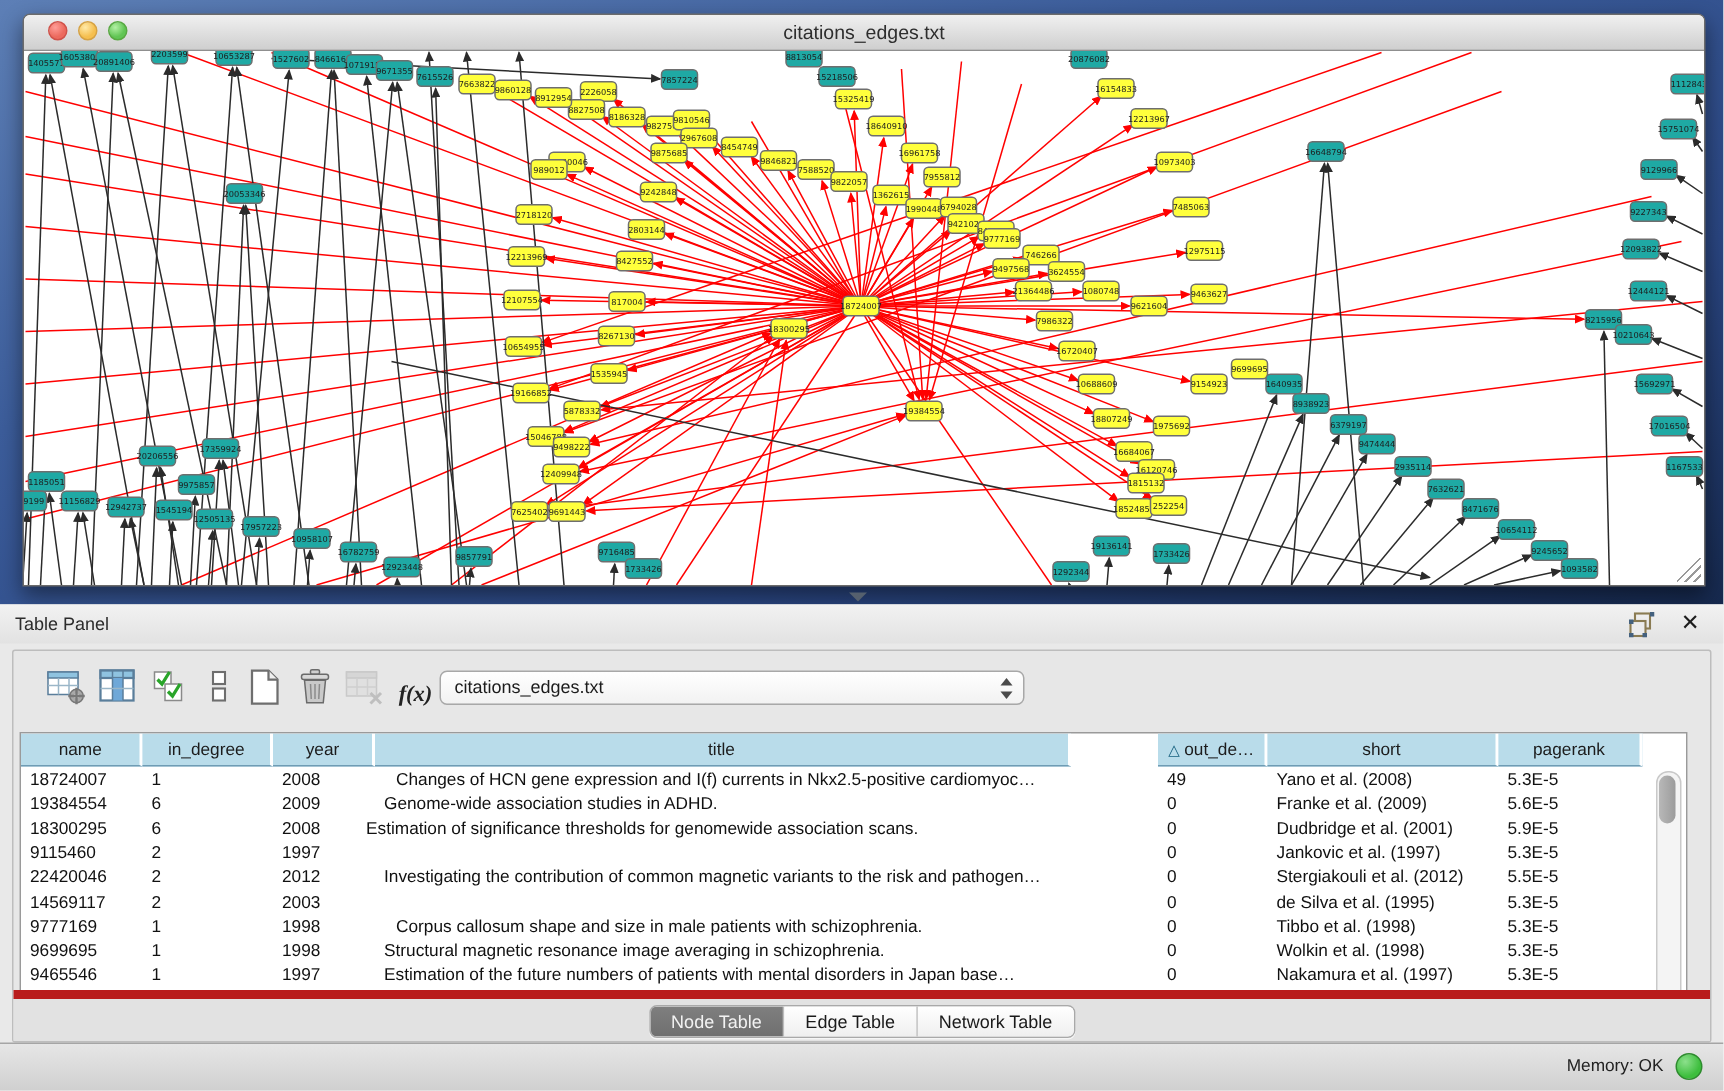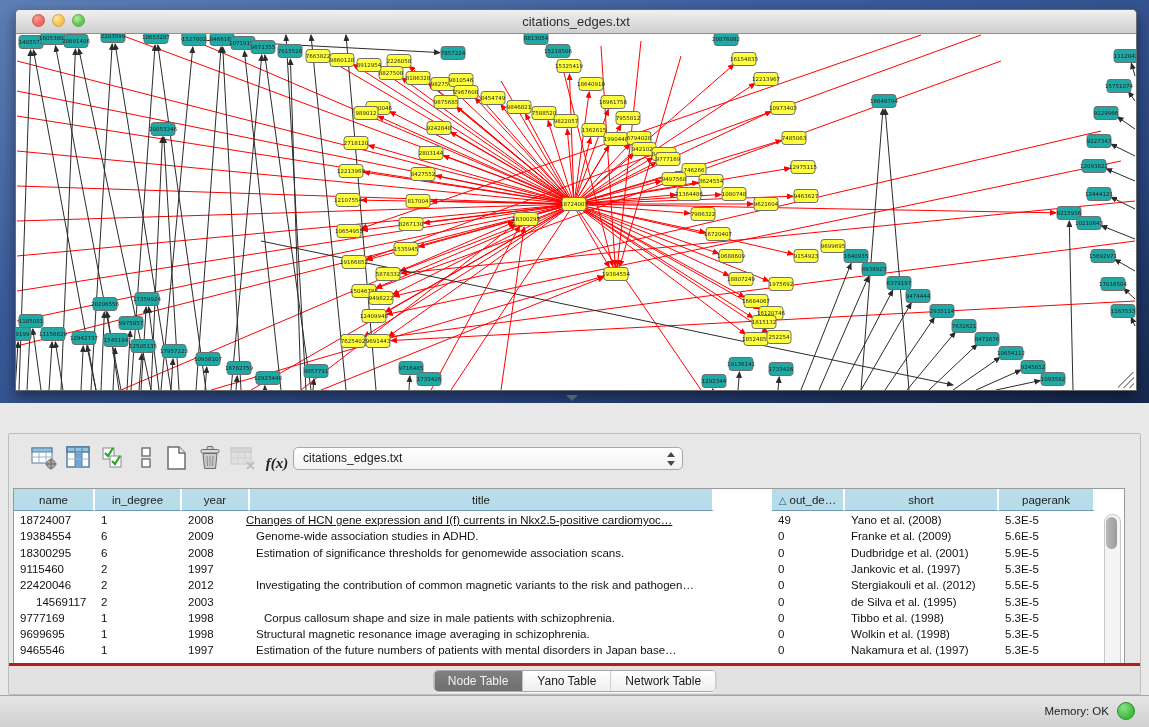--- a/index.html
+++ b/index.html
@@ -38,21 +38,21 @@
   .grid{position:absolute;left:4px;top:54px;width:1110px;height:187px;background:#fff;border:1px solid #9a9a9a;overflow:hidden;}
   .hdr-row{position:absolute;left:0;top:0;height:23px;width:100%;}
   .hdr-cell{position:absolute;top:0;height:22px;background:#b9dcea;border-right:2px solid #fff;border-bottom:1px solid #6f9cb4;box-sizing:border-box;text-align:center;font-size:11.5px;color:#1c1c1c;line-height:22px;cursor:pointer;overflow:hidden;white-space:nowrap;}
   .sort-glyph{color:#17607f;font-size:10px;margin-right:3px;}
   .rows{position:absolute;left:0;top:23px;width:100%;}
   .t-row{position:absolute;left:0;height:16px;width:100%;cursor:default;}
   .t-cell{position:absolute;top:0;height:16px;font-size:11.5px;color:#111;line-height:16px;padding-left:6px;box-sizing:border-box;white-space:nowrap;overflow:hidden;}
   .vscroll{position:absolute;right:3px;top:25px;width:15px;height:158px;background:#f4f4f4;border:1px solid #c9c9c9;border-radius:8px;}
   .vthumb{position:absolute;left:1px;top:2px;width:11px;height:32px;background:linear-gradient(90deg,#b8b8b8,#9c9c9c);border-radius:6px;cursor:pointer;}
   
-  .tabband{position:absolute;left:0;bottom:0;width:100%;height:28px;background:#e2e2e2;border-top:3px solid #b91c1c;}
+  .tabband{position:absolute;left:0;bottom:0;width:100%;height:28px;background:#e2e2e2;border-top:6px solid #b91c1c;}
   .seg{position:absolute;top:4px;left:50%;transform:translateX(-50%);height:20px;display:flex;border:1px solid #a9a9a9;border-radius:5px;overflow:hidden;background:#fff;box-shadow:0 1px 0 rgba(255,255,255,.7);}
   .seg-btn{height:20px;line-height:20px;padding:0 14px;font-size:12px;color:#1a1a1a;background:linear-gradient(#ffffff,#efefef);border-right:1px solid #bdbdbd;cursor:pointer;white-space:nowrap;}
   .seg-btn:last-child{border-right:none;}
   .seg-btn.sel{background:linear-gradient(#7f7f7f,#6f6f6f);color:#f2f2f2;}
   
   .statusbar{position:absolute;left:0;top:695px;width:1149px;height:32px;background:linear-gradient(#e6e6e6,#cfcfcf);border-top:1px solid #a5a5a5;}
   .mem-label{position:absolute;right:40px;top:9px;font-size:11.5px;color:#222;}
   .mem-dot{position:absolute;right:14px;top:6px;width:16px;height:16px;border-radius:50%;background:radial-gradient(circle at 35% 30%,#8ce08c,#3dbe3d 65%);border:1px solid #2e8b2e;cursor:pointer;}
   svg text{font-family:"DejaVu Sans",sans-serif;}
 </style>
@@ -500,20 +500,32 @@
           <rect x="1040" y="371.5" width="24" height="13" rx="3" fill="#1fa9a4" stroke="#6e6e6e"></rect>
           <text x="1052" y="380" text-anchor="middle" font-size="5.5" fill="#1d1d1d">1093582</text>
         </svg>
       <div class="grip"></div>
     </div>
   </div>
   <div class="split-handle"></div>
 </div>
 
 <div class="table-panel">
+  <div class="panel-titlebar">
+    <span class="panel-title">Table Panel</span>
+    <svg class="panel-float" viewBox="0 0 17 17">
+      <rect x="4" y="1" width="10" height="10" fill="none" stroke="#8a7b52" stroke-width="1.4"></rect>
+      <rect x="1" y="6" width="10" height="10" fill="#ececec" stroke="#8a7b52" stroke-width="1.4"></rect>
+      <rect x="0" y="5" width="3" height="3" fill="#44617e"></rect>
+        <rect x="14" y="0" width="3" height="3" fill="#44617e"></rect>
+      <rect x="0" y="14" width="3" height="3" fill="#44617e"></rect>
+        <rect x="9" y="14" width="3" height="3" fill="#44617e"></rect>
+    </svg>
+    <span class="panel-close">✕</span>
+  </div>
 
   <div class="panel-box">
     <div class="toolbar">
       <button class="tb-btn" style="left:14px">
         <svg width="28" height="26" viewBox="0 0 28 26">
             <rect x="2" y="3" width="20" height="15" fill="#fff" stroke="#5a7e9b"></rect>
             <rect x="2" y="3" width="20" height="4" fill="#8fc3e0" stroke="#5a7e9b"></rect>
             <line x1="9" y1="7" x2="9" y2="18" stroke="#9ab6c8"></line>
             <line x1="16" y1="7" x2="16" y2="18" stroke="#9ab6c8"></line>
             <line x1="2" y1="12" x2="22" y2="12" stroke="#9ab6c8"></line>
@@ -591,39 +603,39 @@
           <div class="hdr-cell" style="left: 236px; width: 464px;"><span>title</span></div>
           <div class="hdr-cell" style="left: 758px; width: 73px;"><span class="sort-glyph">△</span><span>out_de…</span></div>
           <div class="hdr-cell" style="left: 831px; width: 154px;"><span>short</span></div>
           <div class="hdr-cell" style="left: 985px; width: 96px;"><span>pagerank</span></div>
         </div>
       <div class="rows" id="rows">
           <div class="t-row" style="top: 0px;">
             <div class="t-cell" style="left: 0px; width: 81px;">18724007</div>
             <div class="t-cell" style="left: 81px; width: 87px;">1</div>
             <div class="t-cell" style="left: 168px; width: 68px;">2008</div>
-            <div class="t-cell" style="left: 226px; width: 522px; text-decoration: underline;">Changes of HCN gene expression and I(f) currents in Nkx2.5-positive cardiomyoc…</div>
+            <div class="t-cell" style="left: 244px; width: 522px;">Changes of HCN gene expression and I(f) currents in Nkx2.5-positive cardiomyoc…</div>
             <div class="t-cell" style="left: 758px; width: 73px;">49</div>
             <div class="t-cell" style="left: 831px; width: 154px;">Yano et al. (2008)</div>
             <div class="t-cell" style="left: 985px; width: 96px;">5.3E-5</div>
           </div>
           <div class="t-row" style="top: 16.3px;">
             <div class="t-cell" style="left: 0px; width: 81px;">19384554</div>
             <div class="t-cell" style="left: 81px; width: 87px;">6</div>
             <div class="t-cell" style="left: 168px; width: 68px;">2009</div>
             <div class="t-cell" style="left: 236px; width: 522px;">Genome-wide association studies in ADHD.</div>
             <div class="t-cell" style="left: 758px; width: 73px;">0</div>
             <div class="t-cell" style="left: 831px; width: 154px;">Franke et al. (2009)</div>
             <div class="t-cell" style="left: 985px; width: 96px;">5.6E-5</div>
           </div>
           <div class="t-row" style="top: 32.6px;">
             <div class="t-cell" style="left: 0px; width: 81px;">18300295</div>
             <div class="t-cell" style="left: 81px; width: 87px;">6</div>
             <div class="t-cell" style="left: 168px; width: 68px;">2008</div>
-            <div class="t-cell" style="left: 236px; width: 522px;">Estimation of significance thresholds for genomewide association scans.</div>
+            <div class="t-cell" style="left: 224px; width: 522px;">Estimation of significance thresholds for genomewide association scans.</div>
             <div class="t-cell" style="left: 758px; width: 73px;">0</div>
             <div class="t-cell" style="left: 831px; width: 154px;">Dudbridge et al. (2001)</div>
             <div class="t-cell" style="left: 985px; width: 96px;">5.9E-5</div>
           </div>
           <div class="t-row" style="top: 48.9px;">
             <div class="t-cell" style="left: 0px; width: 81px;">9115460</div>
             <div class="t-cell" style="left: 81px; width: 87px;">2</div>
             <div class="t-cell" style="left: 168px; width: 68px;">1997</div>
             <div class="t-cell" style="left: 758px; width: 73px;">0</div>
             <div class="t-cell" style="left: 831px; width: 154px;">Jankovic et al. (1997)</div>
@@ -632,21 +644,21 @@
           <div class="t-row" style="top: 65.2px;">
             <div class="t-cell" style="left: 0px; width: 81px;">22420046</div>
             <div class="t-cell" style="left: 81px; width: 87px;">2</div>
             <div class="t-cell" style="left: 168px; width: 68px;">2012</div>
             <div class="t-cell" style="left: 236px; width: 522px;">Investigating the contribution of common magnetic variants to the risk and pathogen…</div>
             <div class="t-cell" style="left: 758px; width: 73px;">0</div>
             <div class="t-cell" style="left: 831px; width: 154px;">Stergiakouli et al. (2012)</div>
             <div class="t-cell" style="left: 985px; width: 96px;">5.5E-5</div>
           </div>
           <div class="t-row" style="top: 81.5px;">
-            <div class="t-cell" style="left: 0px; width: 81px; margin-left: 16px;">14569117</div>
+            <div class="t-cell" style="left: 0px; width: 81px;">14569117</div>
             <div class="t-cell" style="left: 81px; width: 87px;">2</div>
             <div class="t-cell" style="left: 168px; width: 68px;">2003</div>
             <div class="t-cell" style="left: 758px; width: 73px;">0</div>
             <div class="t-cell" style="left: 831px; width: 154px;">de Silva et al. (1995)</div>
             <div class="t-cell" style="left: 985px; width: 96px;">5.3E-5</div>
           </div>
           <div class="t-row" style="top: 97.8px;">
             <div class="t-cell" style="left: 0px; width: 81px;">9777169</div>
             <div class="t-cell" style="left: 81px; width: 87px;">1</div>
             <div class="t-cell" style="left: 168px; width: 68px;">1998</div>
@@ -684,21 +696,21 @@
           </div>
         </div>
       <div class="vscroll">
           <div class="vthumb"></div>
         </div>
     </div>
 
     <div class="tabband">
       <div class="seg" id="seg">
           <div class="seg-btn sel">Node Table</div>
-          <div class="seg-btn">Yano Table</div>
+          <div class="seg-btn">Edge Table</div>
           <div class="seg-btn">Network Table</div>
         </div>
     </div>
   </div>
 </div>
 
 <div class="statusbar">
   <span class="mem-label">Memory: OK</span>
   <span class="mem-dot"></span>
 </div>

